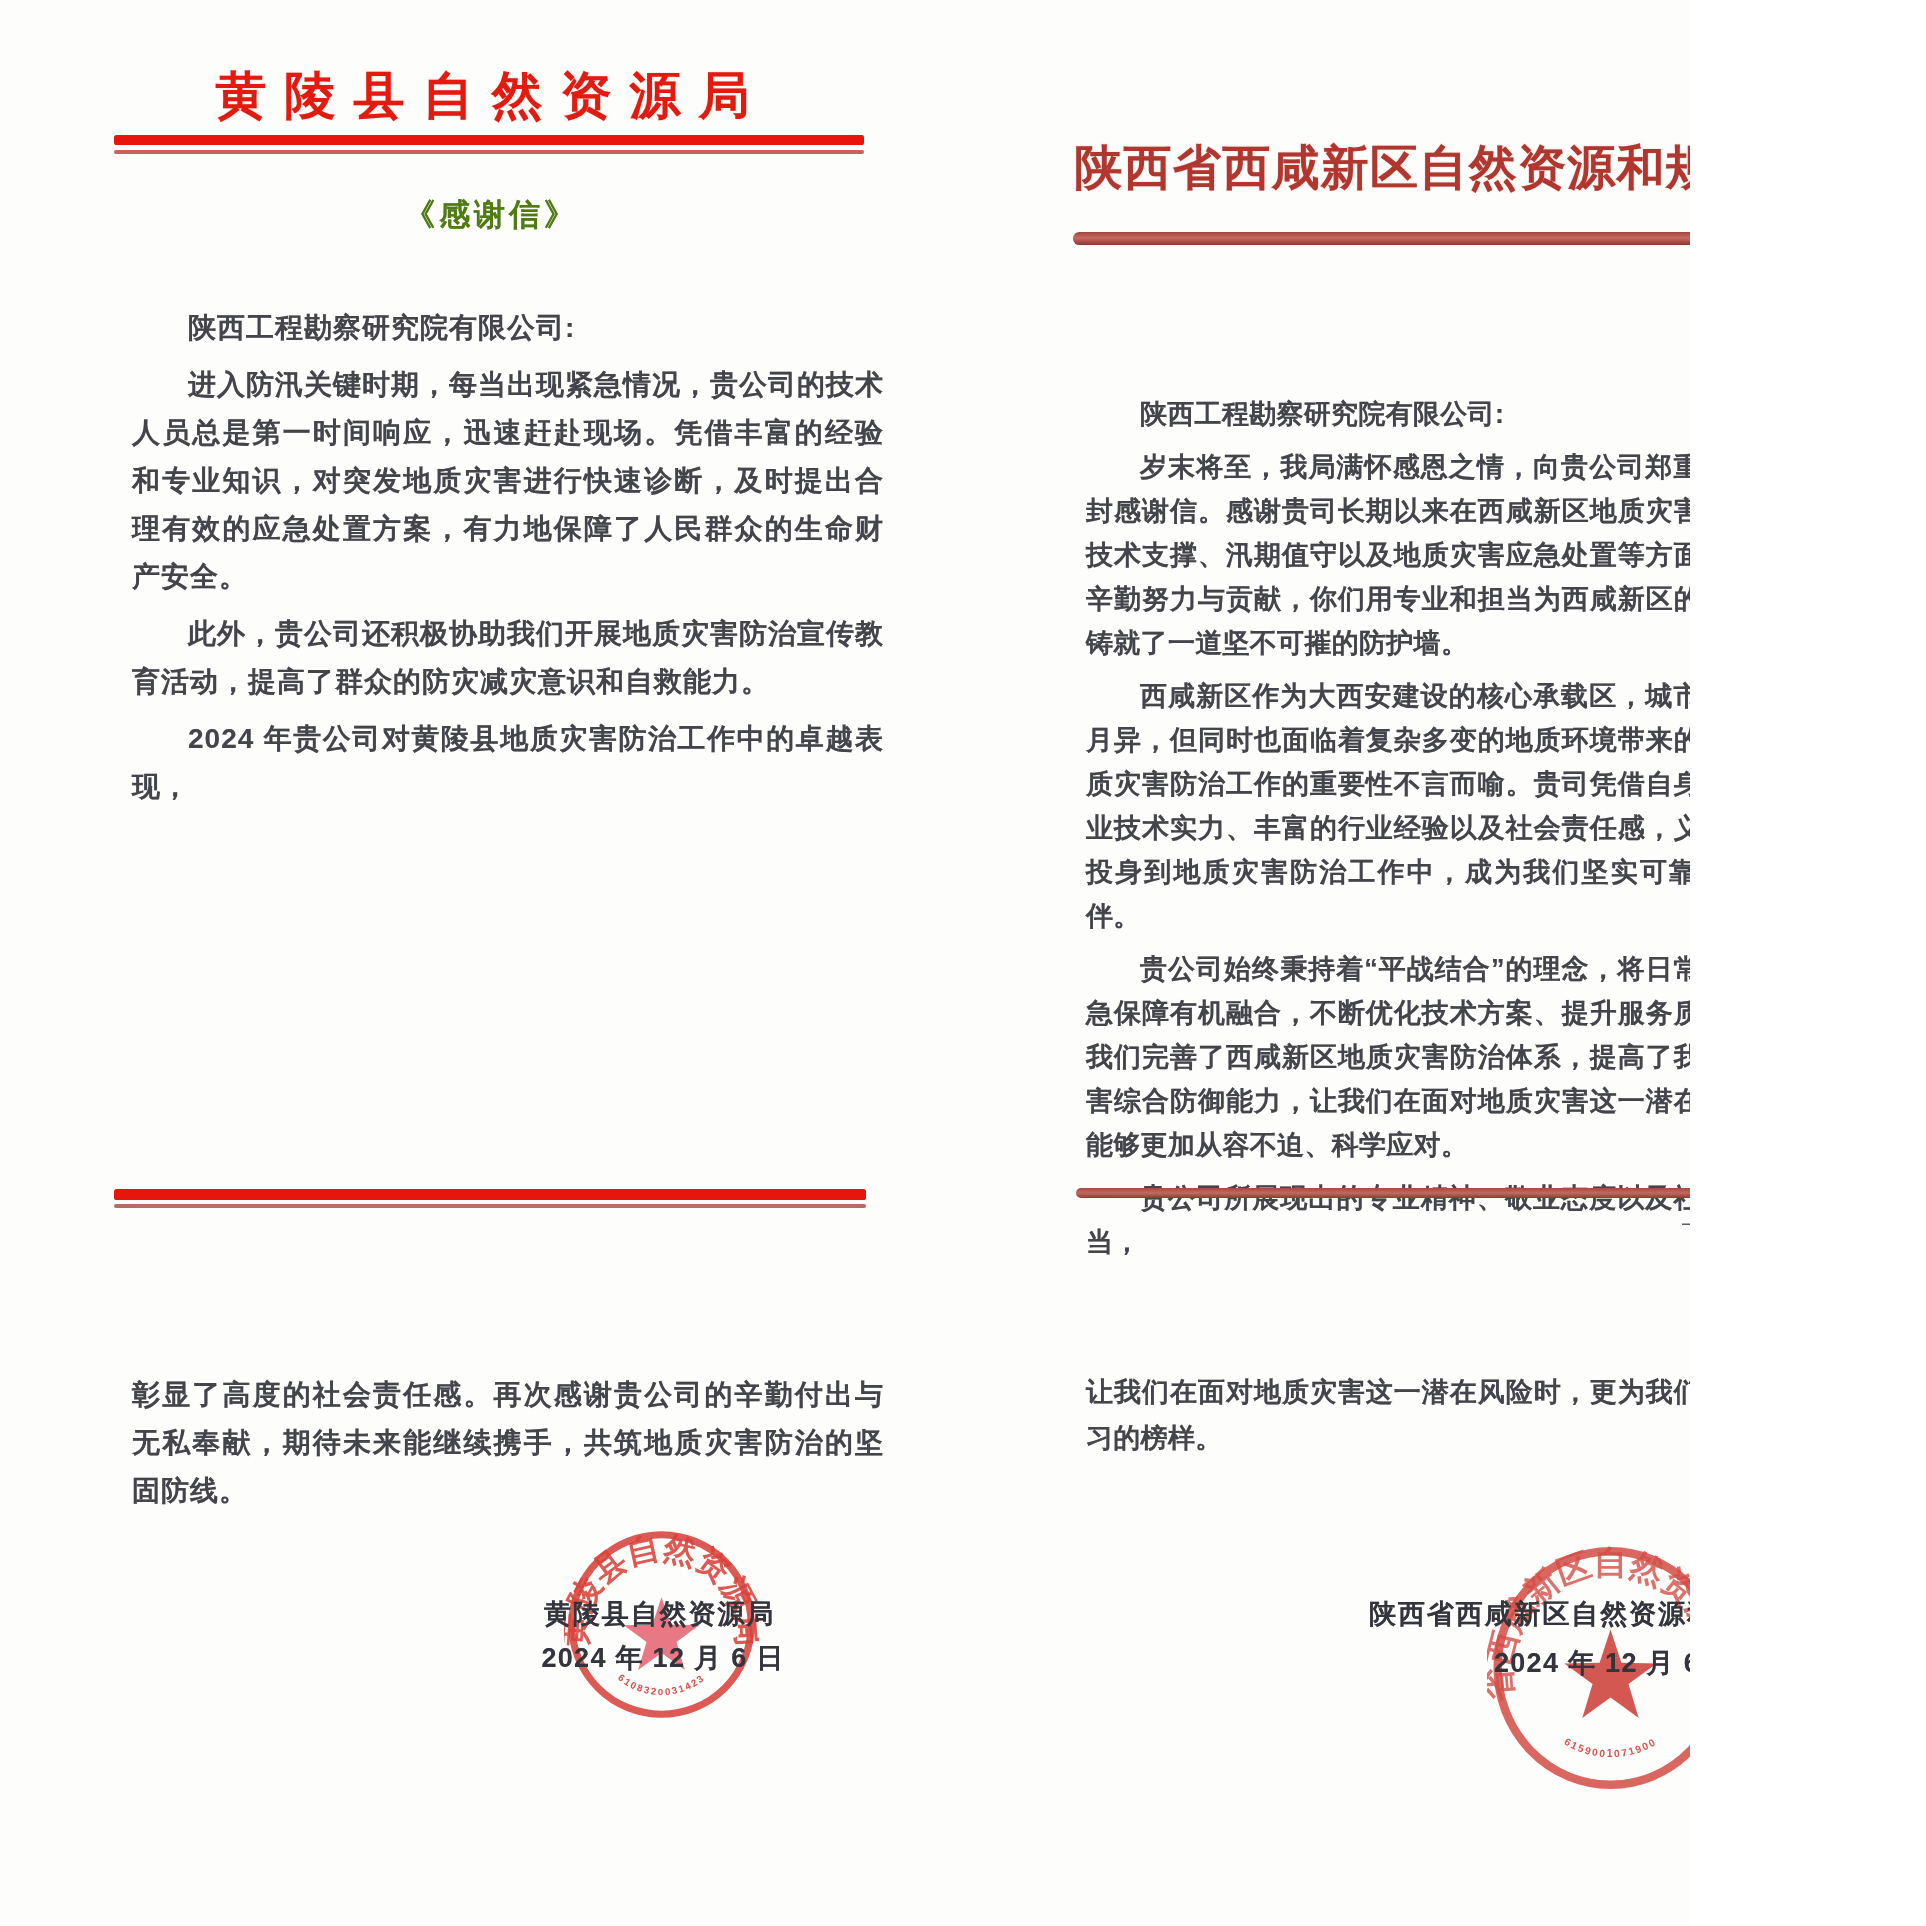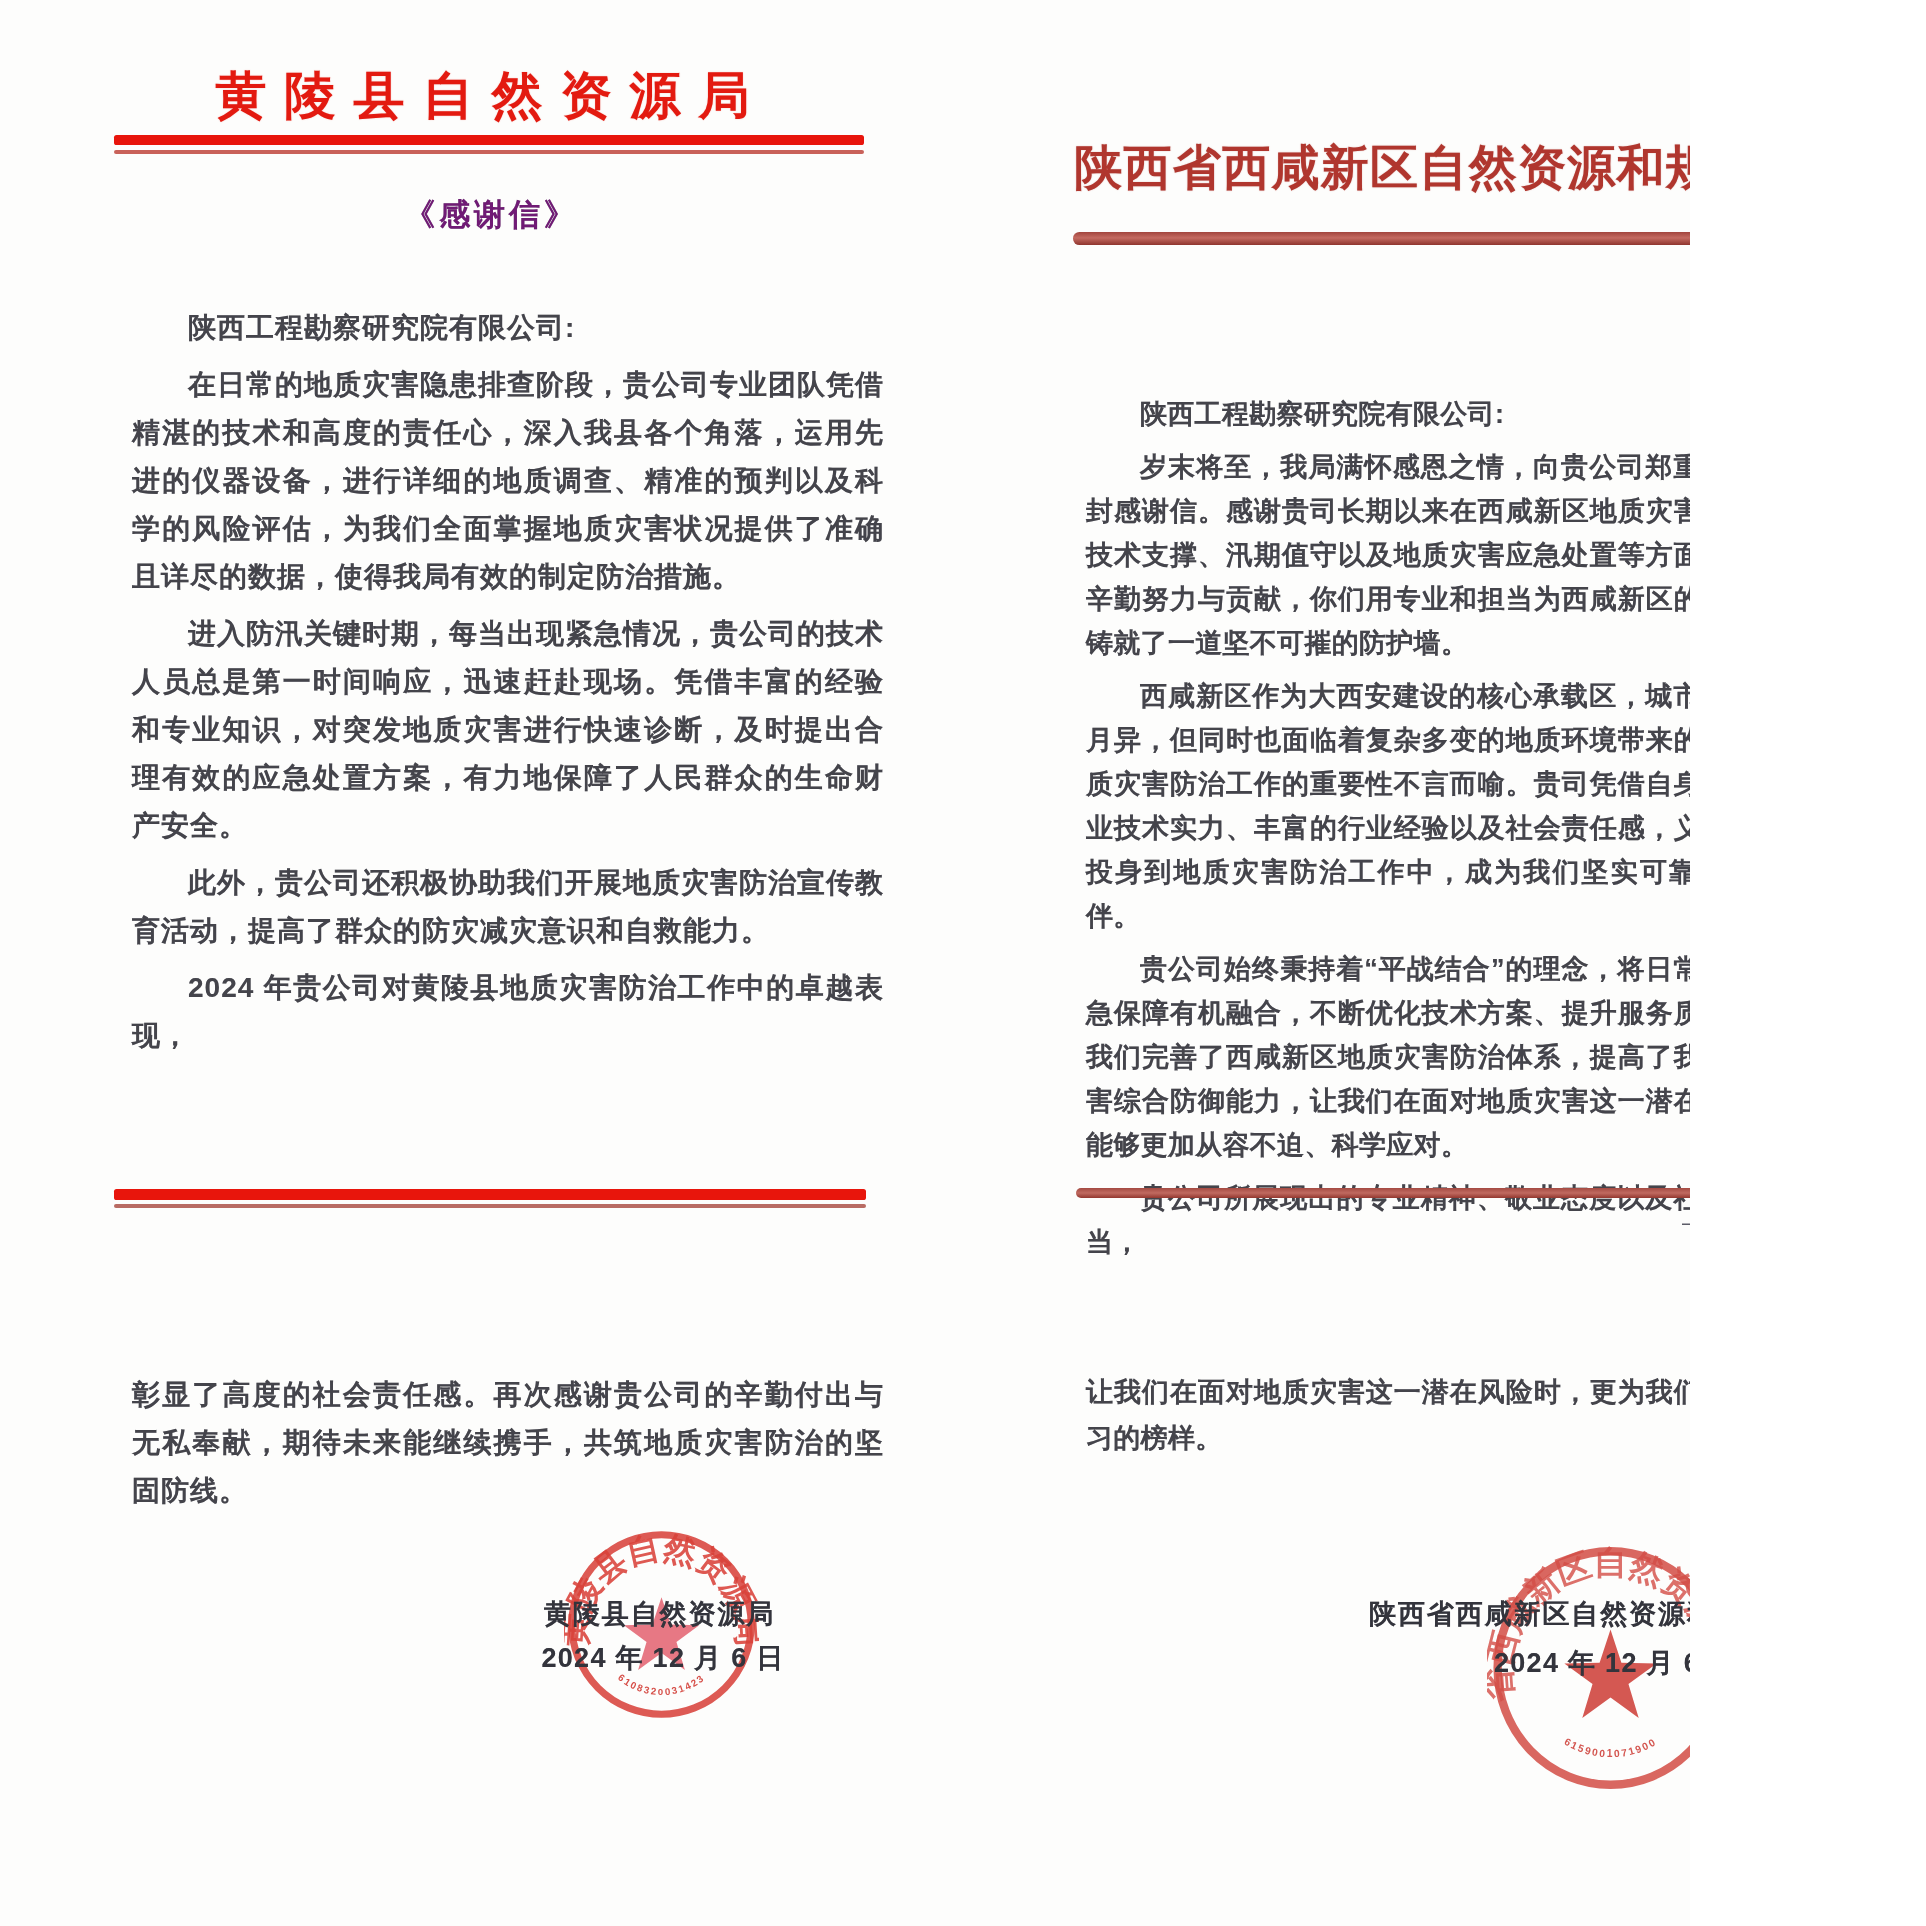--- a/index.html
+++ b/index.html
@@ -7,21 +7,21 @@
     position:relative;width:1690px;height:1926px;background:#fdfdfc;overflow:hidden;
     font-family:"Liberation Sans",sans-serif;
   }
   
   .agency-title{
     position:absolute;text-align:center;font-weight:900;white-space:nowrap;
     text-shadow:0 0 1.3px rgba(220,40,30,.35);
   }
   .rule{position:absolute;border-radius:2.6px;}
   .letter-title{
-    position:absolute;text-align:center;color:#701a75;font-weight:700;
+    position:absolute;text-align:center;color:#4d7c0f;font-weight:700;
     text-shadow:0 0 0.6px rgba(50,50,60,.45);
   }
   .body-text{
     position:absolute;color:#44444b;font-weight:600;
     text-align:justify;text-align-last:left;
     text-shadow:0 0 0.6px rgba(70,70,80,.4);
   }
   .body-text p{margin:9px;text-indent:2em;}
   .body-text p.no-indent{text-indent:0;}
   .salutation{margin:0;text-indent:0;}
@@ -67,21 +67,20 @@
 
     <div class="agency-title left-agency">黄陵县自然资源局</div>
 
     <div class="rule left-rule-thick"></div>
     <div class="rule left-rule-thin"></div>
 
     <div class="letter-title left-letter-title">《感谢信》</div>
 
     <div class="body-text left-body">
       <p class="salutation">陕西工程勘察研究院有限公司:</p>
-      <p>在日常的地质灾害隐患排查阶段，贵公司专业团队凭借精湛的技术和高度的责任心，深入我县各个角落，运用先进的仪器设备，进行详细的地质调查、精准的预判以及科学的风险评估，为我们全面掌握地质灾害状况提供了准确且详尽的数据，使得我局有效的制定防治措施。</p>
       <p>进入防汛关键时期，每当出现紧急情况，贵公司的技术人员总是第一时间响应，迅速赶赴现场。凭借丰富的经验和专业知识，对突发地质灾害进行快速诊断，及时提出合理有效的应急处置方案，有力地保障了人民群众的生命财产安全。</p>
       <p>此外，贵公司还积极协助我们开展地质灾害防治宣传教育活动，提高了群众的防灾减灾意识和自救能力。</p>
       <p>2024 年贵公司对黄陵县地质灾害防治工作中的卓越表现，</p>
     </div>
 
     <div class="rule left-foot-thick"></div>
     <div class="rule left-foot-thin"></div>
 
     <div class="body-text left-cont">
       <p class="no-indent">彰显了高度的社会责任感。再次感谢贵公司的辛勤付出与无私奉献，期待未来能继续携手，共筑地质灾害防治的坚固防线。</p>

